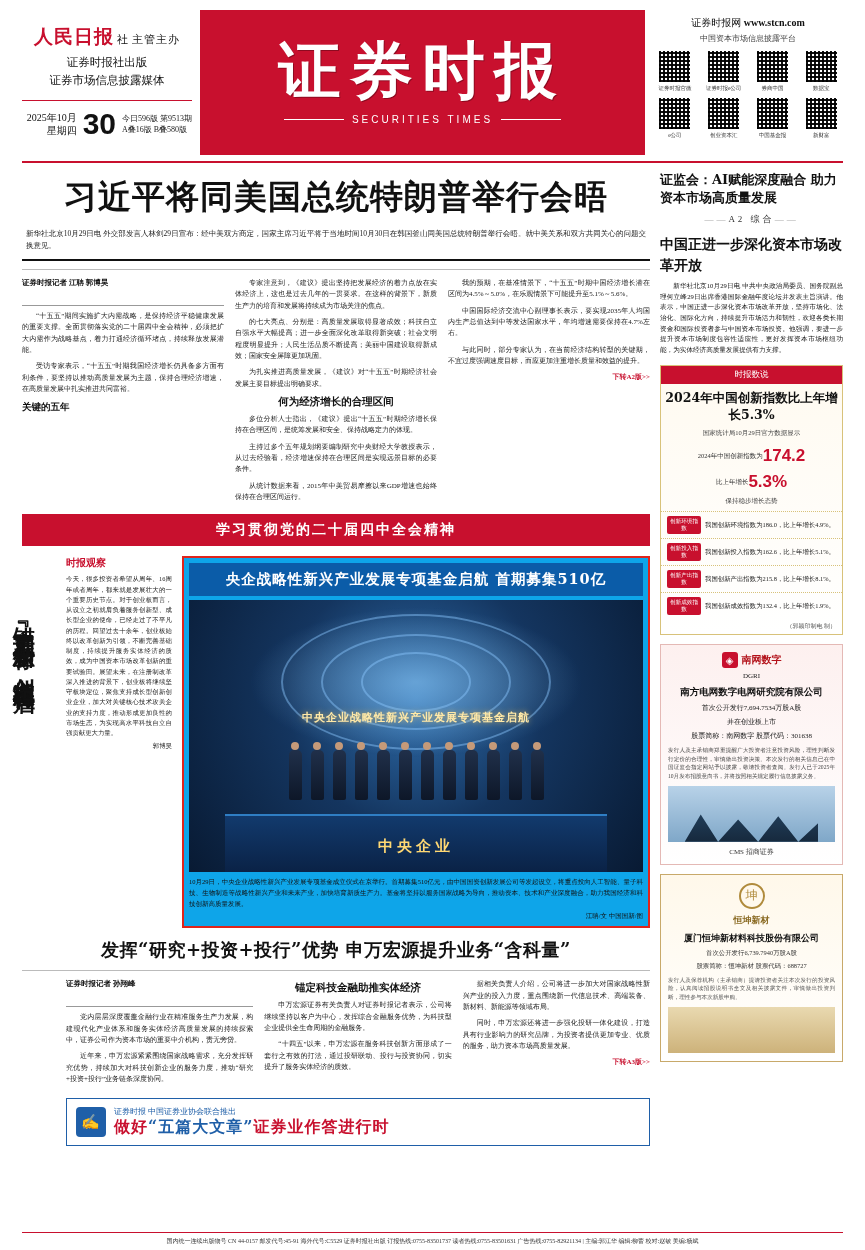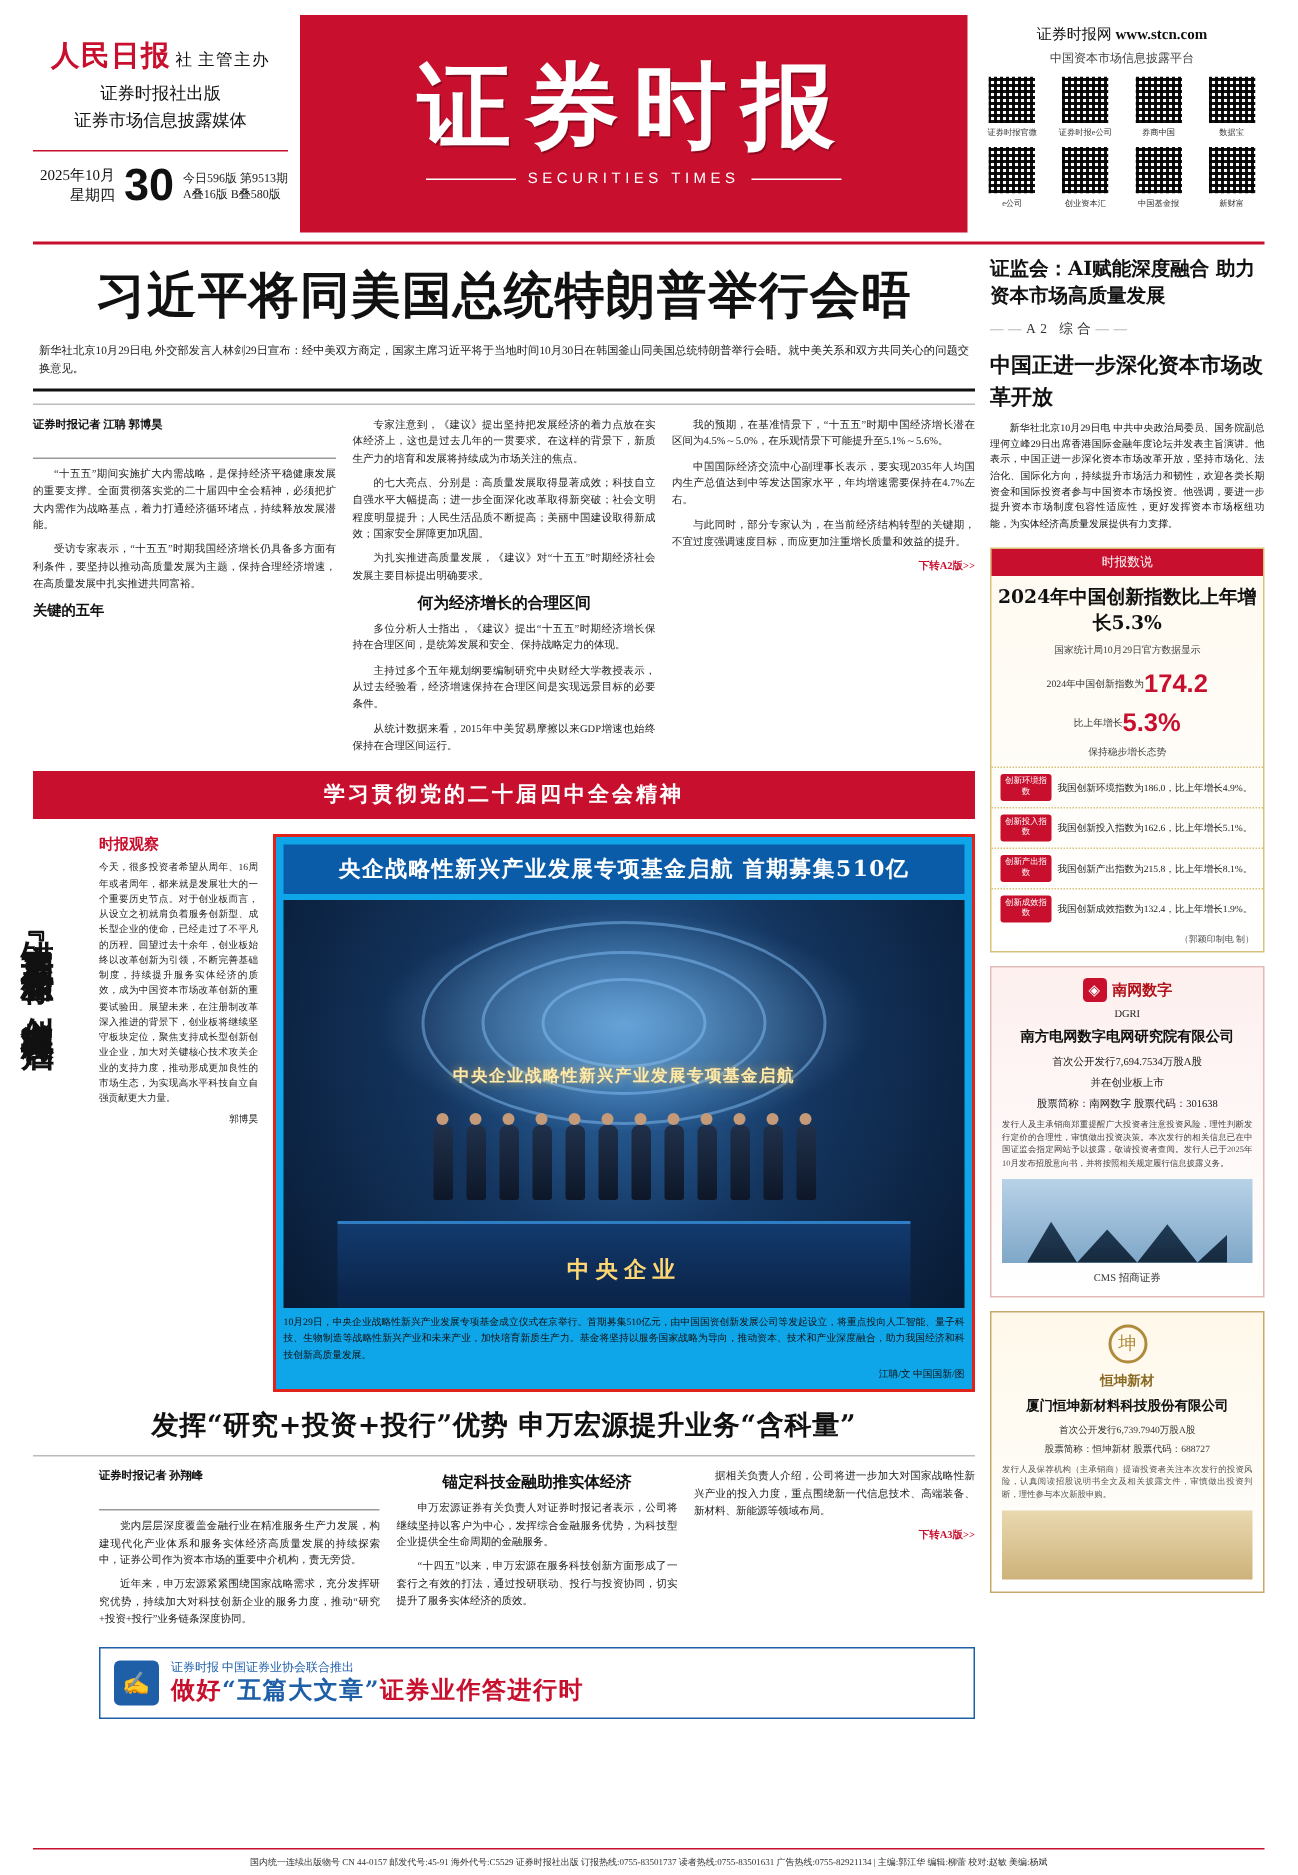--- a/index.html
+++ b/index.html
@@ -101,21 +101,21 @@
   .h3 { font-family:"DejaVu Serif", serif; font-size:18px; font-weight:bold; text-align:center; margin:10px 0 8px; letter-spacing:.5px; }
 
   .promo { border:1px solid #1f5fa8; margin-top:8px; display:flex; align-items:center; gap:8px; padding:7px 9px; }
   .promo .ico { width:30px; height:30px; border-radius:4px; background:#1f5fa8; color:#fff; display:flex; align-items:center; justify-content:center; font-size:15px; }
   .promo .t1 { font-size:8px; color:#1f5fa8; }
   .promo .t2 { font-family:"DejaVu Serif", serif; font-size:16px; font-weight:bold; color:#c8102e; letter-spacing:1px; }
   .promo .t2 em { font-style:normal; color:#1f5fa8; }
 
   
   .side-h { font-family:"DejaVu Serif", serif; font-size:13px; font-weight:bold; line-height:1.4; }
-  .side-sub { font-size:9px; margin:6px 0; color:#333; letter-spacing:3px; }
+  .side-sub { text-align:center; font-size:9px; margin:6px 0; color:#333; letter-spacing:3px; }
   .side-sub:before, .side-sub:after { content:"——"; color:#999; }
   .side-h2 { font-family:"DejaVu Serif", serif; font-size:14px; font-weight:bold; line-height:1.45; margin-top:8px; }
   .side-p { font-size:6.6px; line-height:1.62; text-align:justify; margin:6px 0 0; text-indent:2em; }
 
   .card-data { border:1px solid #d8c27a; margin-top:9px; background:linear-gradient(#fffaf0,#fff); }
   .card-title { background:#c8102e; color:#fff; font-size:8.5px; text-align:center; padding:3px 0; font-family:"DejaVu Serif", serif; }
   .card-h { text-align:center; font-family:"DejaVu Serif", serif; font-weight:bold; font-size:12.5px; line-height:1.35; margin:6px 4px 4px; color:#111; }
   .kv { display:flex; align-items:center; justify-content:center; padding:3px 7px; }
   .kv .k { font-size:6.5px; color:#333; }
   .kv .v { font-family:"Liberation Sans", sans-serif; font-weight:bold; font-size:17px; color:#c8102e; }
@@ -306,20 +306,21 @@
           <p class="body">党内层层深度覆盖金融行业在精准服务生产力发展，构建现代化产业体系和服务实体经济高质量发展的持续探索中，证券公司作为资本市场的重要中介机构，责无旁贷。</p>
           <p class="body">近年来，申万宏源紧紧围绕国家战略需求，充分发挥研究优势，持续加大对科技创新企业的服务力度，推动“研究+投资+投行”业务链条深度协同。</p>
         </div>
         <div>
           <div class="subhead-c">锚定科技金融助推实体经济</div>
           <p class="body">申万宏源证券有关负责人对证券时报记者表示，公司将继续坚持以客户为中心，发挥综合金融服务优势，为科技型企业提供全生命周期的金融服务。</p>
           <p class="body">“十四五”以来，申万宏源在服务科技创新方面形成了一套行之有效的打法，通过投研联动、投行与投资协同，切实提升了服务实体经济的质效。</p>
         </div>
         <div>
           <p class="body">据相关负责人介绍，公司将进一步加大对国家战略性新兴产业的投入力度，重点围绕新一代信息技术、高端装备、新材料、新能源等领域布局。</p>
+          <p class="body">同时，申万宏源还将进一步强化投研一体化建设，打造具有行业影响力的研究品牌，为投资者提供更加专业、优质的服务，助力资本市场高质量发展。</p>
           <div class="more">下转A3版&gt;&gt;</div>
         </div>
       </div>
 
       <div class="promo" style="margin-left:44px">
         <div class="ico">✍</div>
         <div>
           <div class="t1">证券时报 中国证券业协会联合推出</div>
           <div class="t2">
             <span>做好</span><em>“五篇大文章”</em><span>证券业作答进行时</span>

